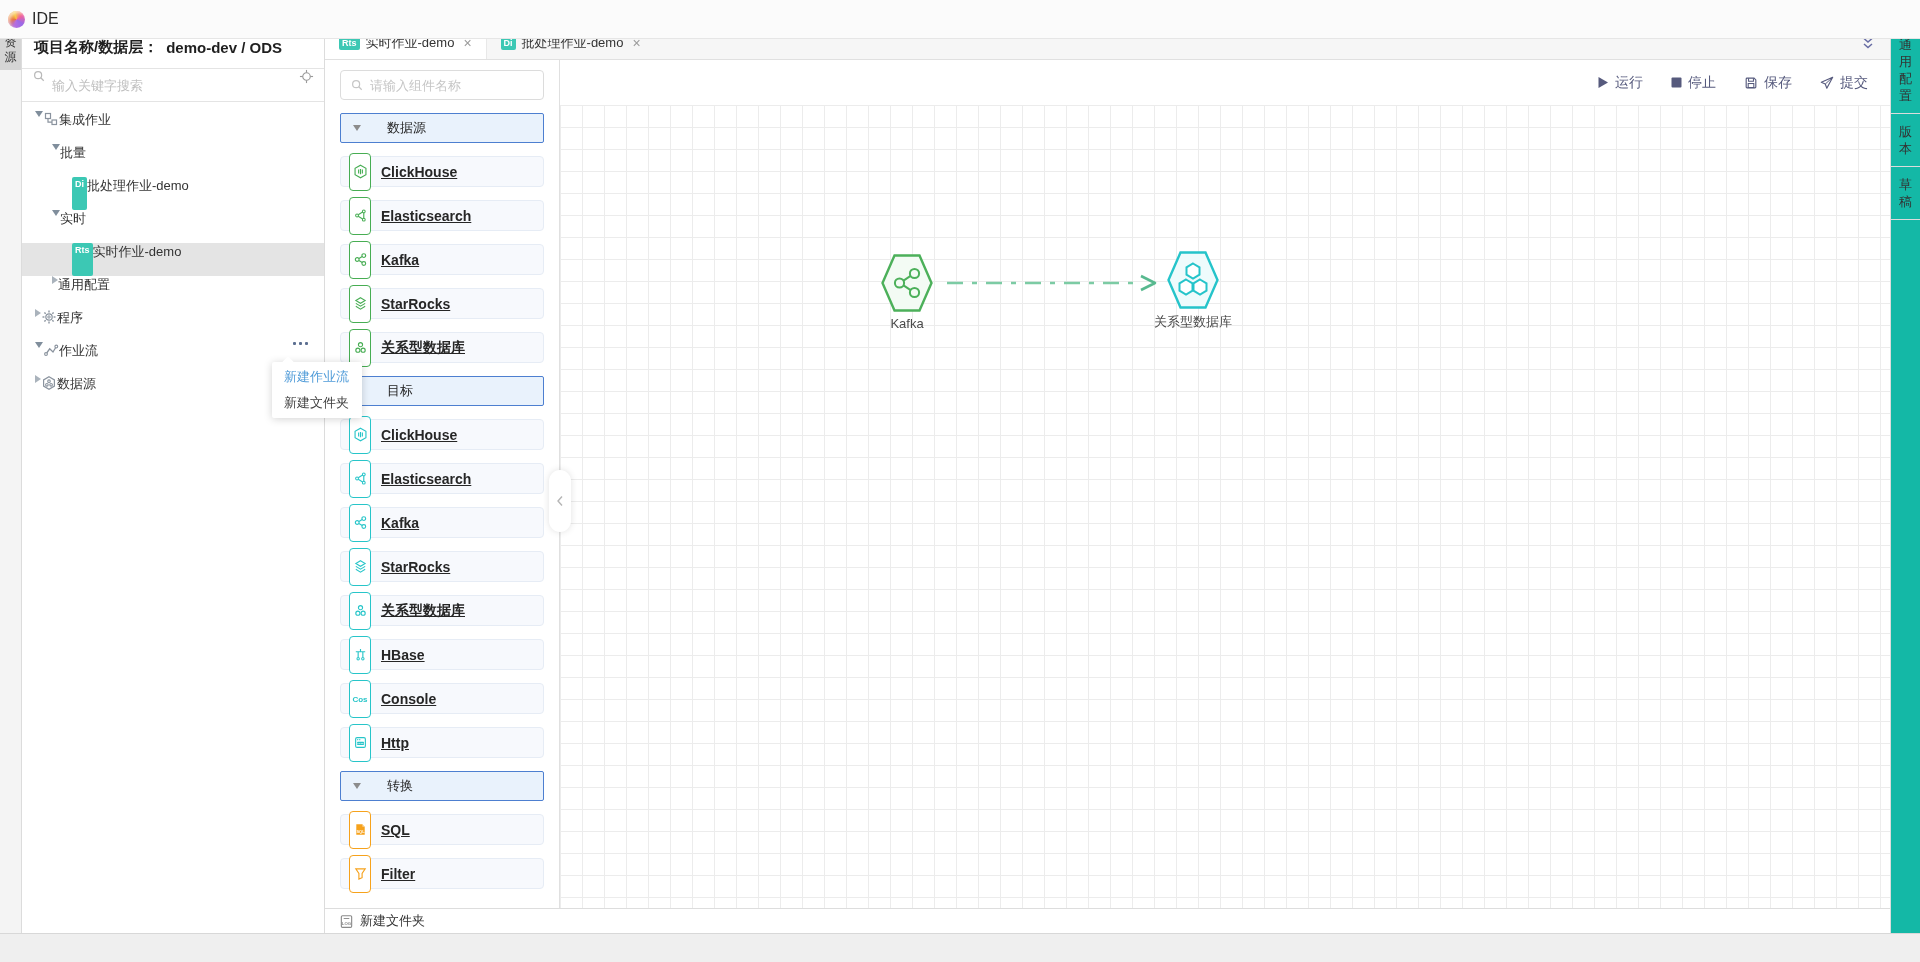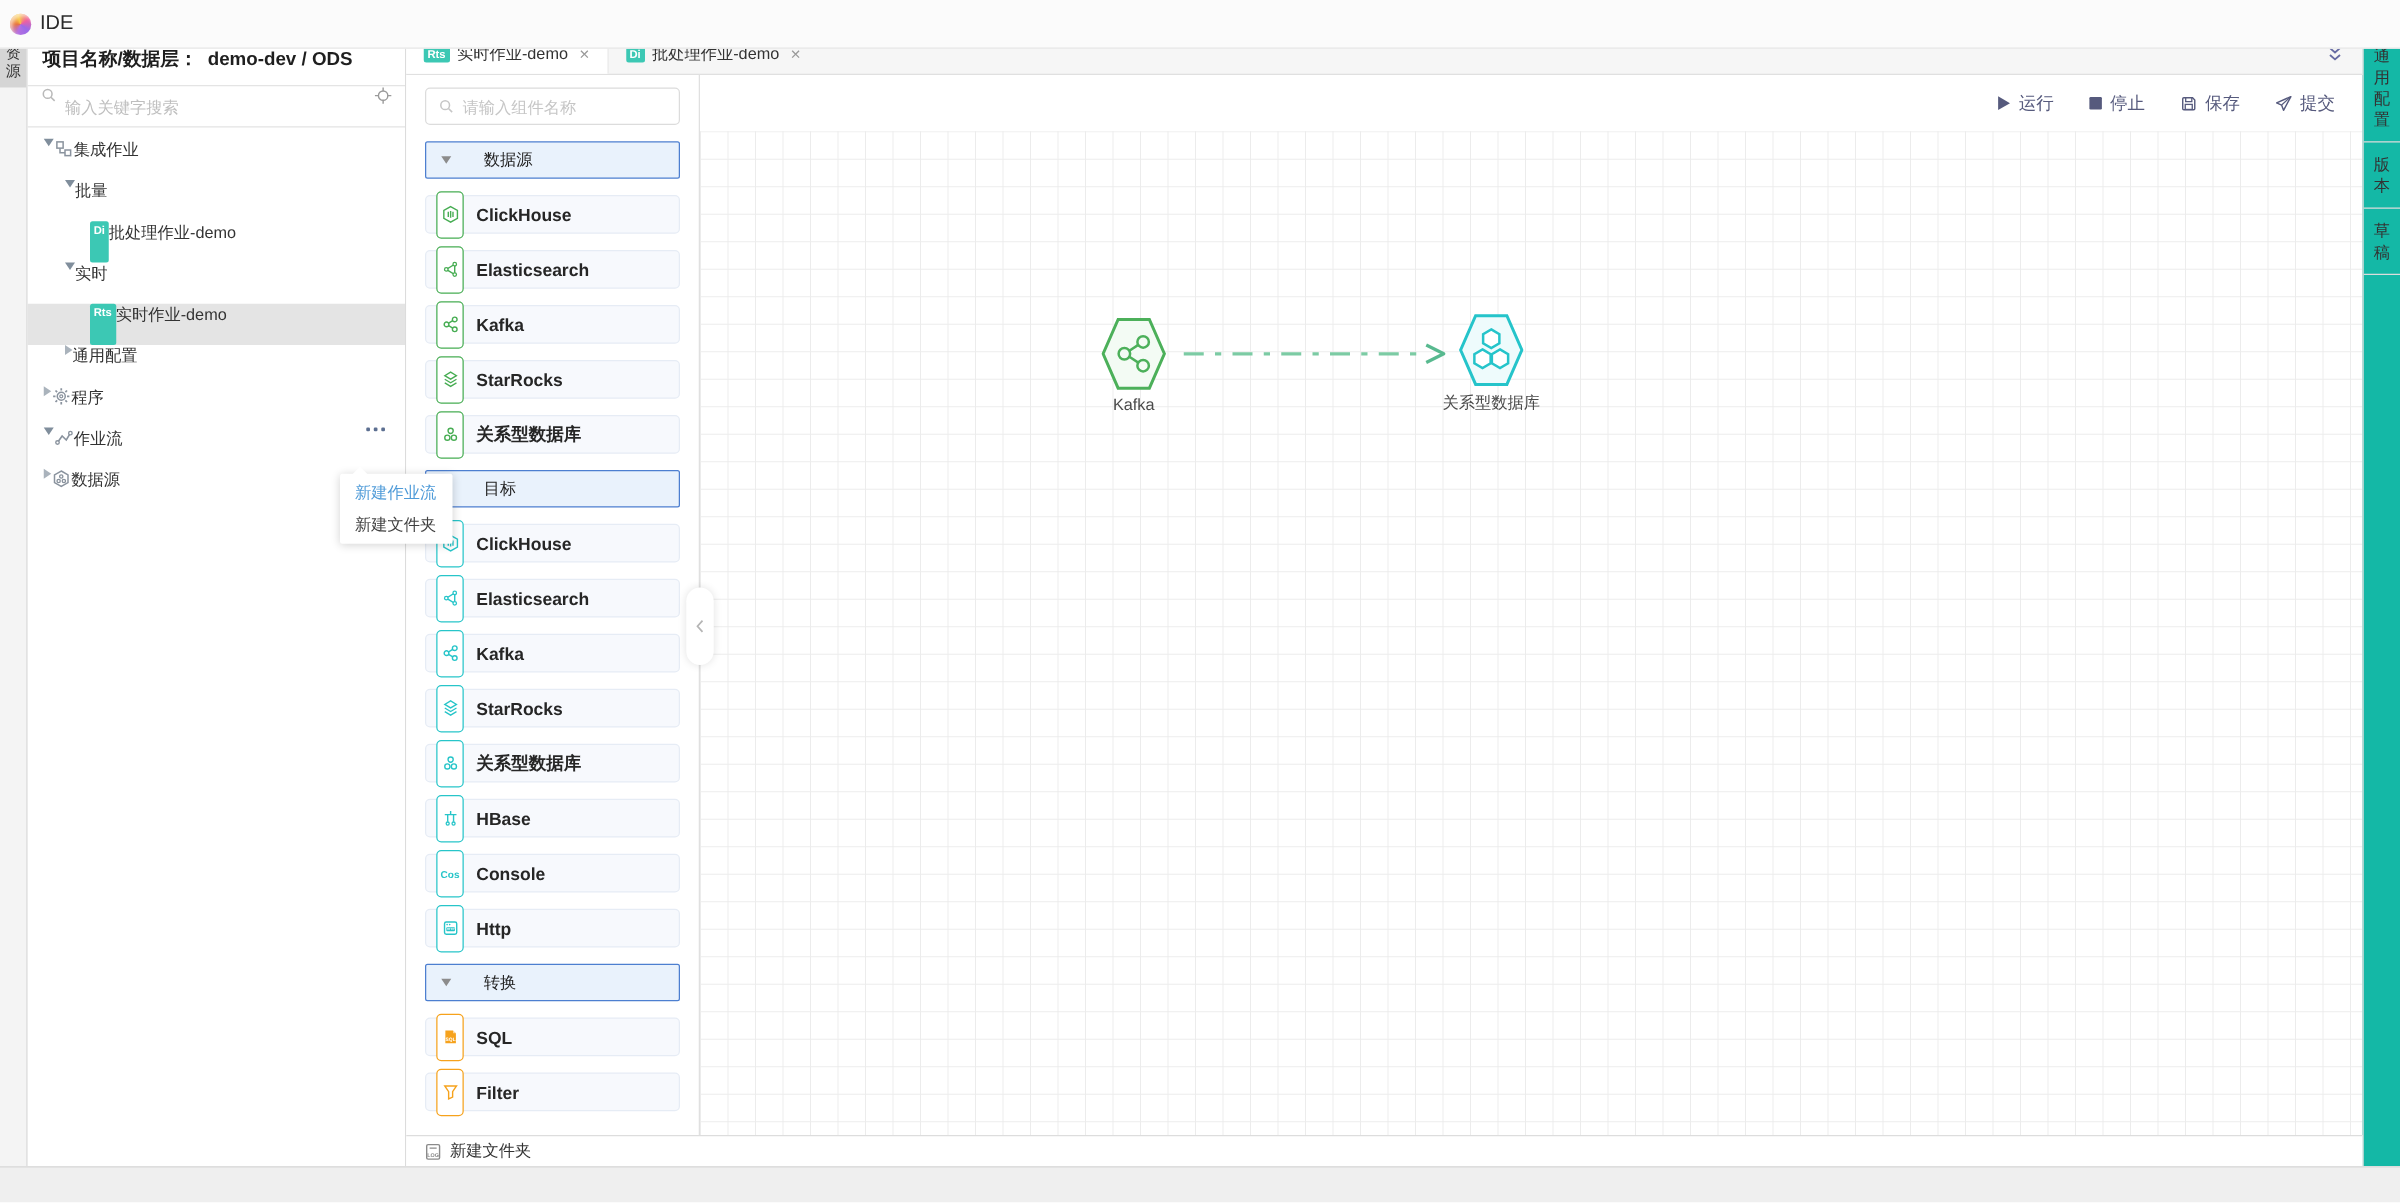--- a/index.html
+++ b/index.html
@@ -28,41 +28,41 @@
   .tree-row.selected { background:#e4e4e4; }
   .caret { width:0; height:0; flex:0 0 auto; }
   .caret.down { border-left:4.5px solid transparent; border-right:4.5px solid transparent; border-top:6px solid #808e9c; }
   .caret.right { border-top:4.5px solid transparent; border-bottom:4.5px solid transparent; border-left:6px solid #aab3bc; }
   .badge { background:#3cc8b4; color:#fff; font-size:9px; line-height:10px; padding:2px 3px; border-radius:2px; font-weight:bold; flex:0 0 auto; }
   .more-dots { margin-left:auto; margin-right:16px; display:flex; gap:3px; cursor:pointer; }
   .more-dots i { width:3px; height:3px; background:#5c6f91; border-radius:1px; display:block; }
   .ticon { flex:0 0 auto; }
 
   
-  .ctx-menu { position:absolute; left:272px; top:379px; width:90px; background:#fff; border-radius:2px; box-shadow:0 1px 8px rgba(0,0,0,.18); z-index:60; padding:2px 0; }
+  .ctx-menu { position:absolute; left:272px; top:362px; width:90px; background:#fff; border-radius:2px; box-shadow:0 1px 8px rgba(0,0,0,.18); z-index:60; padding:2px 0; }
   .ctx-menu::before { content:""; position:absolute; top:-4px; left:12px; width:8px; height:8px; background:#fff; transform:rotate(45deg); }
   .ctx-item { height:26px; line-height:26px; padding:0 12px; font-size:13px; color:#3f3f3f; white-space:nowrap; cursor:pointer; }
   .ctx-item.accent { color:#4f9bd8; }
 
   
   .tab-bar { position:absolute; left:325px; top:27px; right:30px; height:33px; background:#f6f6f6; border-bottom:1px solid #e0e0e0; display:flex; align-items:stretch; z-index:6; }
   .tab { display:flex; align-items:center; gap:6px; padding:0 14px; font-size:13px; color:#333; position:relative; cursor:pointer; }
   .tab.active { background:#fff; border-right:1px solid #e8e8e8; }
   .tab.active::before { content:""; position:absolute; left:0; top:0; right:0; height:2px; background:#4a7fd0; }
   .tab .close { color:#9a9a9a; font-size:14px; margin-left:3px; }
   .tab-bar .collapse { margin-left:auto; align-self:center; margin-right:14px; cursor:pointer; display:flex; }
 
   
   .palette { position:absolute; left:325px; top:60px; width:235px; bottom:54px; background:#fff; border-right:1px solid #e0e0e0; padding:10px 15px 0 15px; overflow:hidden; z-index:4; }
   .pal-search { height:30px; border:1px solid #dcdcdc; border-radius:4px; display:flex; align-items:center; padding:0 9px; gap:6px; }
   .pal-search input { flex:1; border:none; outline:none; font-size:13px; min-width:0; background:transparent; }
   .pal-search input::placeholder { color:#c6c6c6; }
   .pal-section { height:30px; margin-top:13px; border:1px solid #4d7fd0; background:#e9f2fc; border-radius:2px; display:flex; align-items:center; padding:0 12px; font-size:13px; color:#1f1f1f; cursor:pointer; }
   .pal-section .sec-caret { width:0; height:0; border-left:4.5px solid transparent; border-right:4.5px solid transparent; border-top:6px solid #8c8c8c; margin-right:26px; }
-  .pal-item { height:31px; margin-top:13px; background:#f7f9fd; border:1px solid #e6ecf5; border-radius:4px; display:flex; align-items:center; padding:0 8px; gap:10px; font-size:14px; font-weight:bold; color:#262626; cursor:grab; }
+  .pal-item { height:31px; margin-top:13px; background:#f7f9fd; border:1px solid #e6ecf5; border-radius:4px; display:flex; align-items:center; padding:0 8px; gap:10px; font-size:14px; font-weight:bold; color:#262626; cursor:grab;text-decoration:underline; }
   .ibox { width:22px; height:38px; border-radius:4px; border:1px solid currentColor; background:#fff; display:flex; align-items:center; justify-content:center; flex:0 0 auto; }
   .green { color:#47ad53; }
   .teal { color:#27c5c9; }
   .orange { color:#f6a21c; }
   .pal-item .lbl { color:#262626; }
 
   
   .panel-handle { position:absolute; left:549px; top:470px; width:22px; height:62px; background:#fff; border-radius:11px; box-shadow:0 0 7px rgba(0,0,0,.12); z-index:8; display:flex; align-items:center; justify-content:center; color:#b5b5b5; font-size:12px; cursor:pointer; }
 
   

